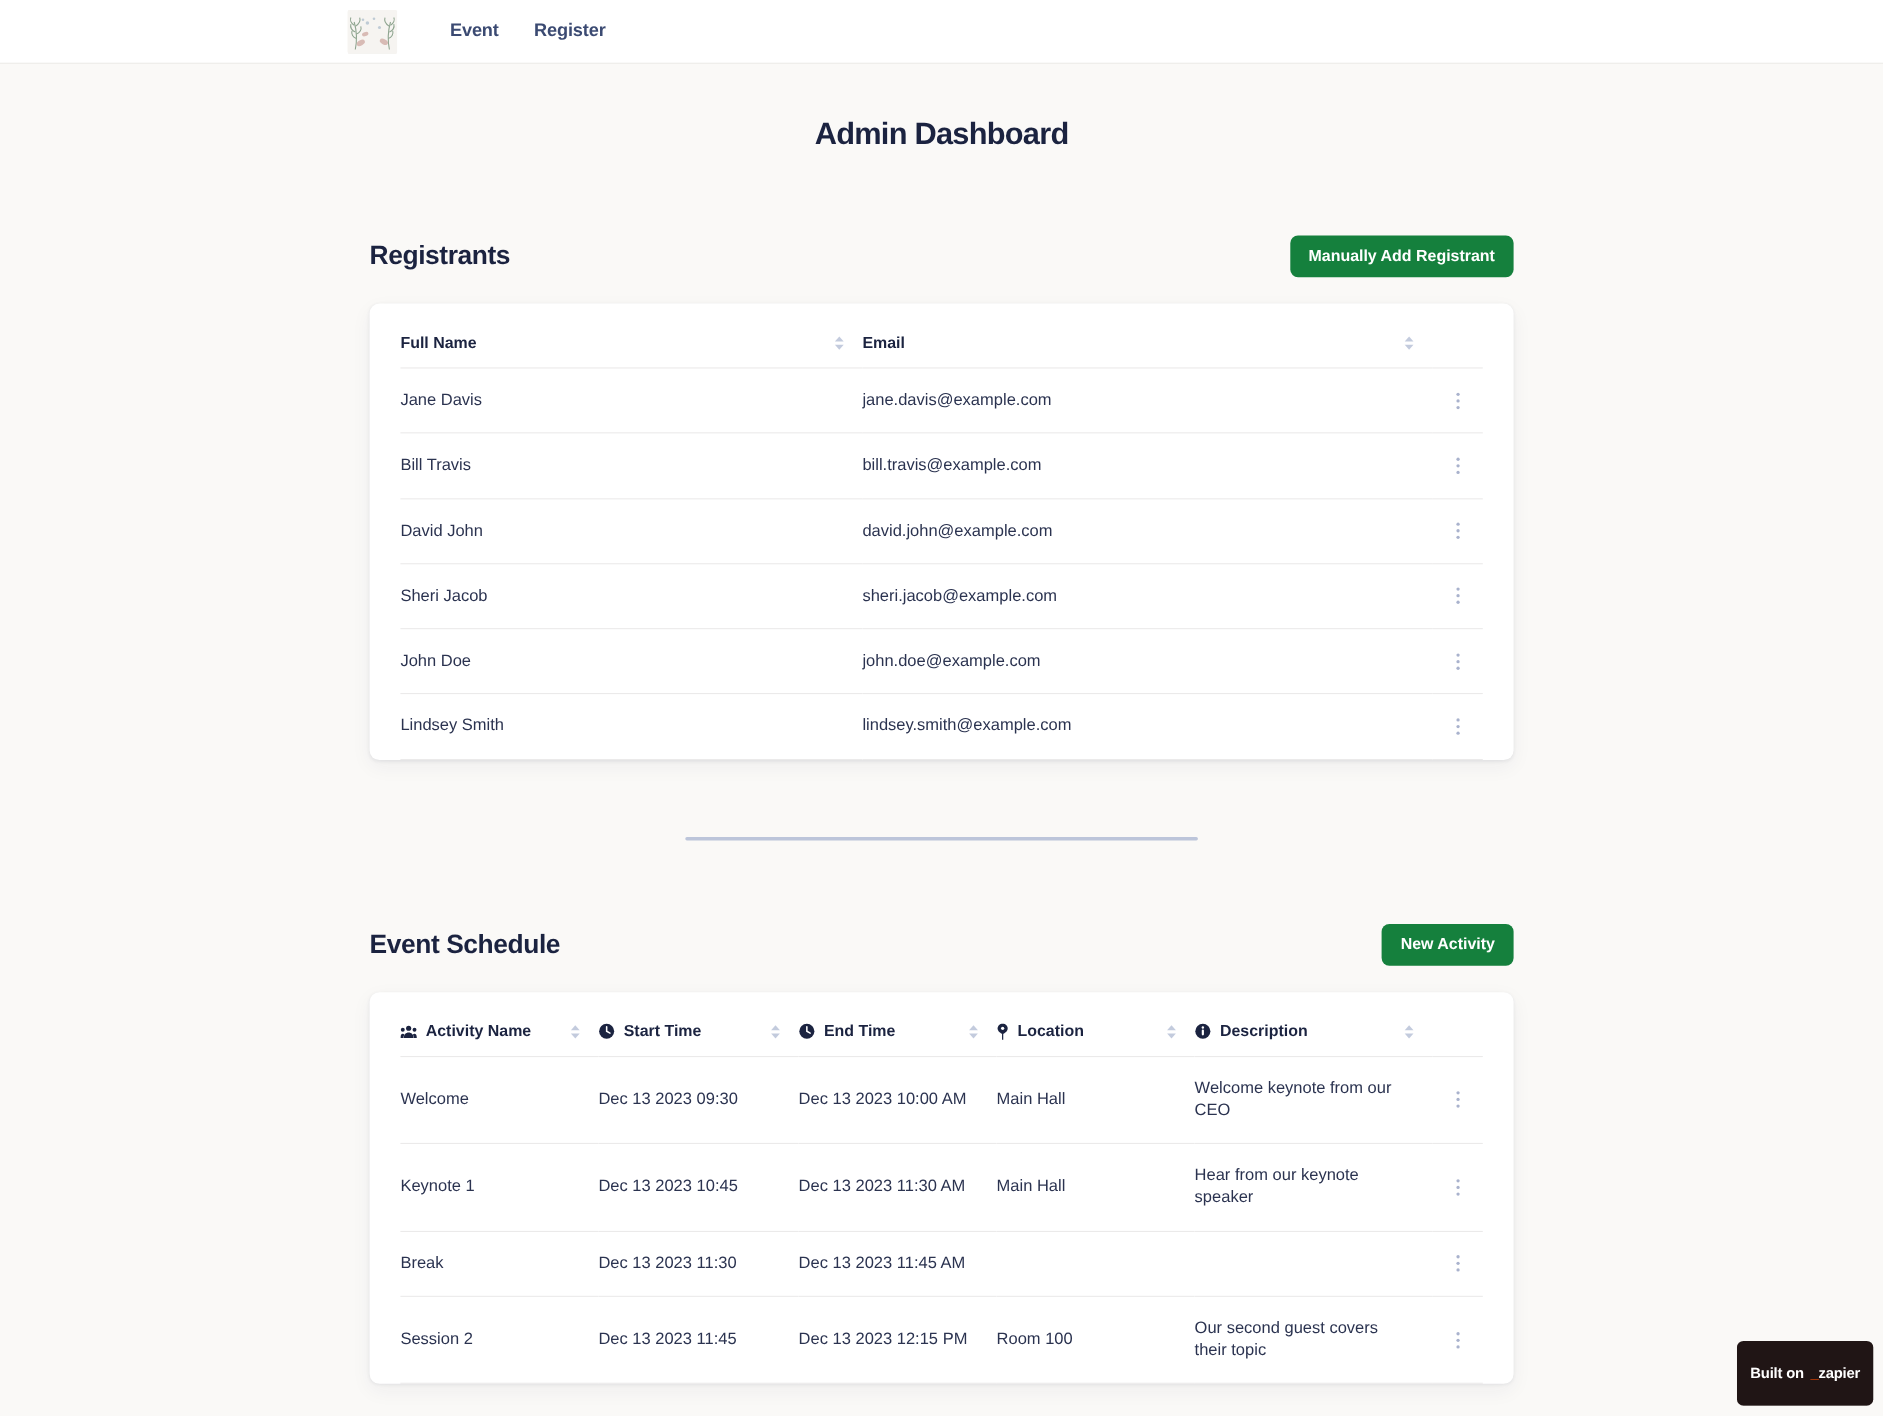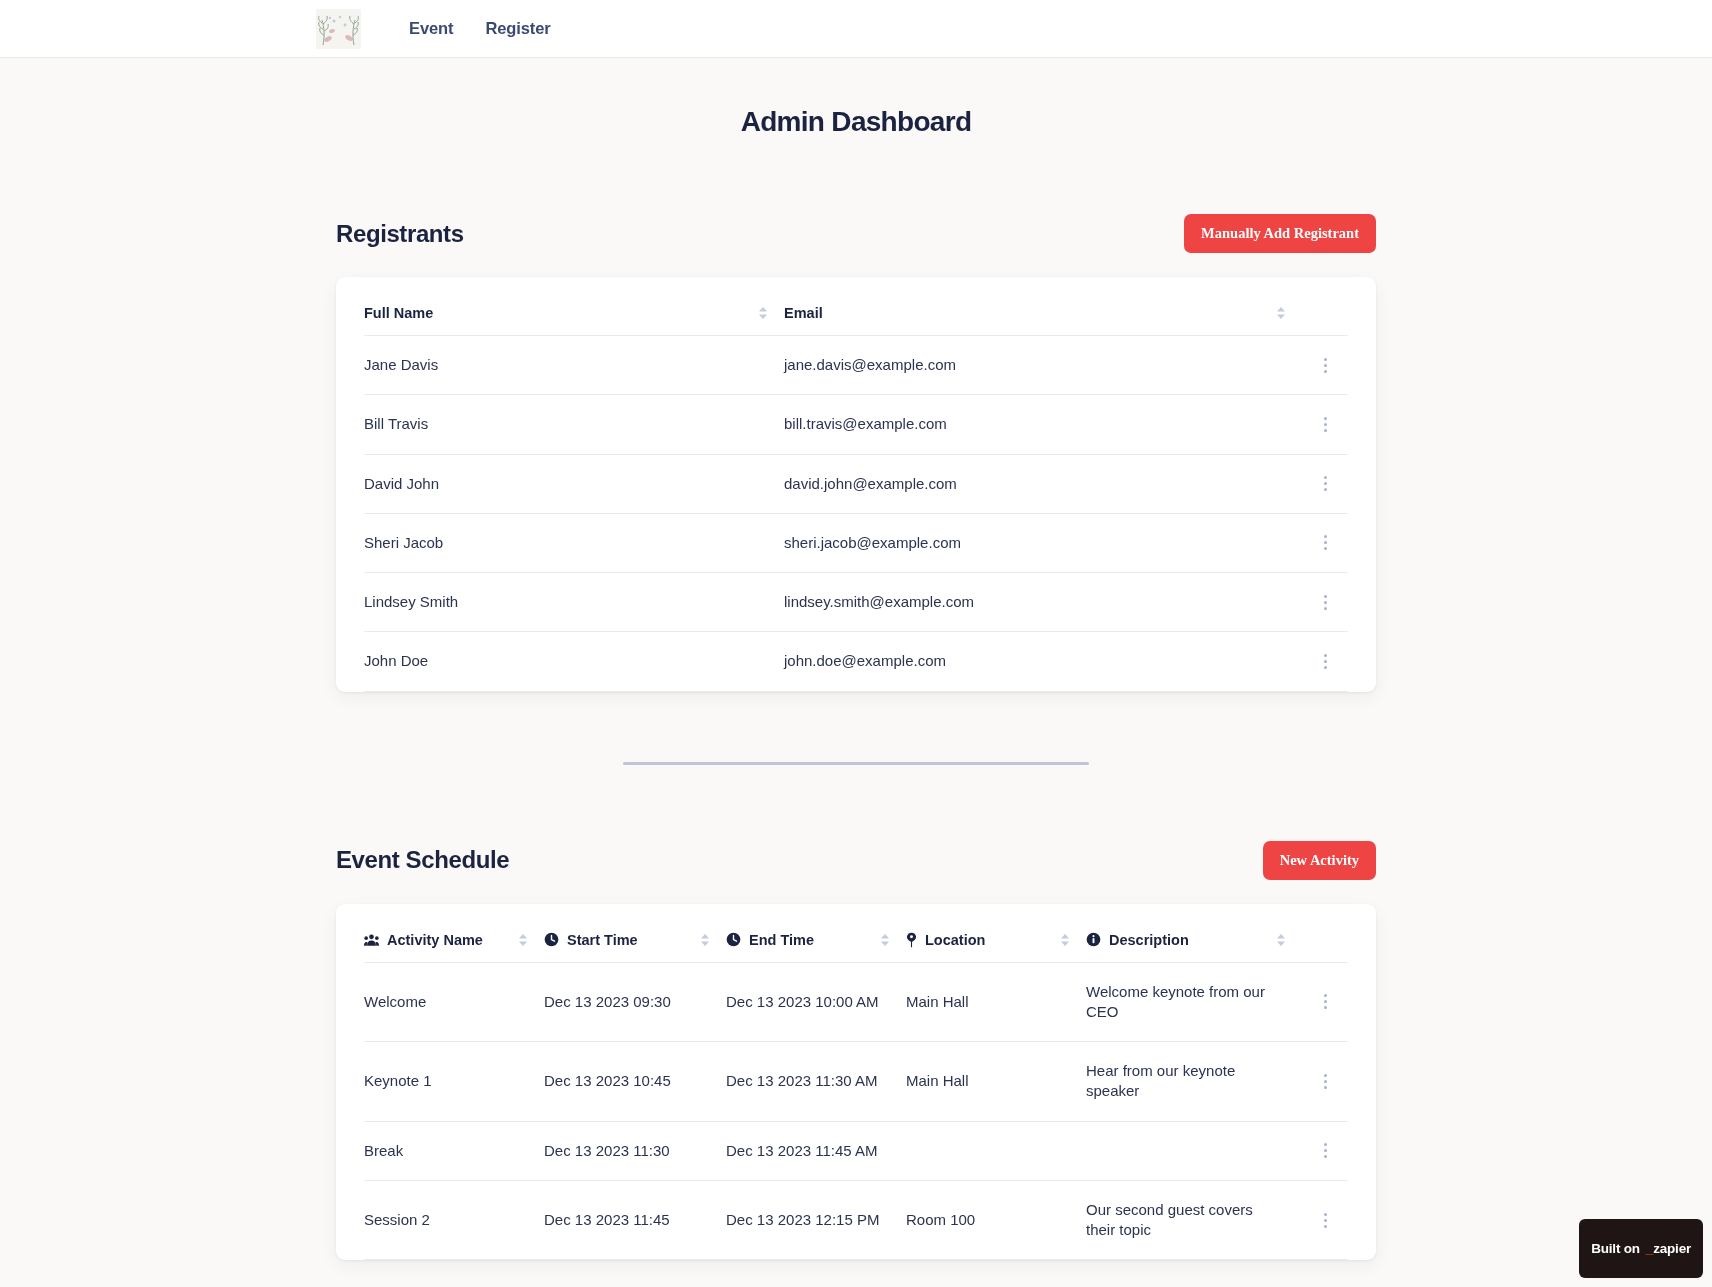--- a/index.html
+++ b/index.html
@@ -74,25 +74,25 @@
     justify-content: space-between;
     margin-top: 76px;
   }
   .section-title {
     font-size: 24px;
     font-weight: 700;
     color: #1b2340;
     letter-spacing: -0.4px;
   }
   .btn {
-    background: #ef4444;
+    background: #15803d;
     color: #ffffff;
     border: none;
     border-radius: 7px;
-    font-family: Liberation Serif, serif;
+    font-family: Liberation Sans, sans-serif;
     font-size: 14.5px;
     font-weight: 700;
     padding: 11px 17px;
     cursor: pointer;
     white-space: nowrap;
   }
 
   
   .card {
     background: #ffffff;
@@ -294,33 +294,33 @@
             <td>sheri.jacob@example.com</td>
             <td class="col-menu">
               <div class="kebab">
                 <i></i>
                 <i></i>
                 <i></i>
               </div>
             </td>
           </tr>
           <tr>
+            <td>John Doe</td>
+            <td>john.doe@example.com</td>
+            <td class="col-menu">
+              <div class="kebab">
+                <i></i>
+                <i></i>
+                <i></i>
+              </div>
+            </td>
+          </tr>
+          <tr>
             <td>Lindsey Smith</td>
             <td>lindsey.smith@example.com</td>
-            <td class="col-menu">
-              <div class="kebab">
-                <i></i>
-                <i></i>
-                <i></i>
-              </div>
-            </td>
-          </tr>
-          <tr>
-            <td>John Doe</td>
-            <td>john.doe@example.com</td>
             <td class="col-menu">
               <div class="kebab">
                 <i></i>
                 <i></i>
                 <i></i>
               </div>
             </td>
           </tr>
         </tbody>
     </table>

